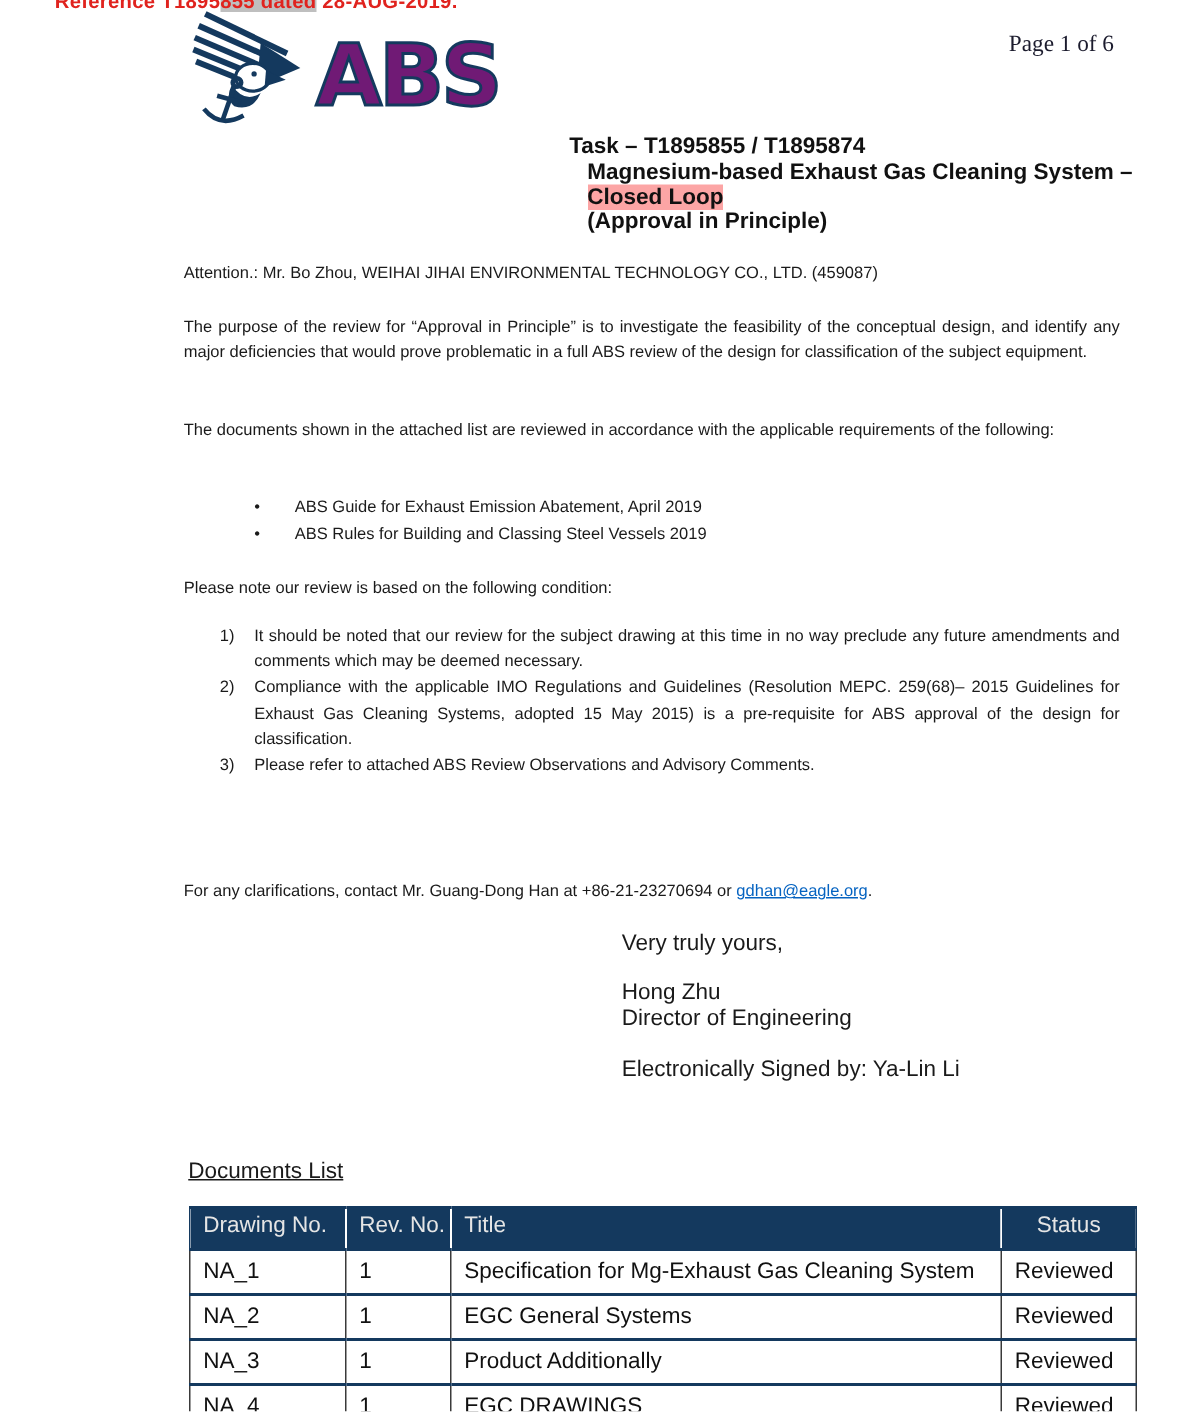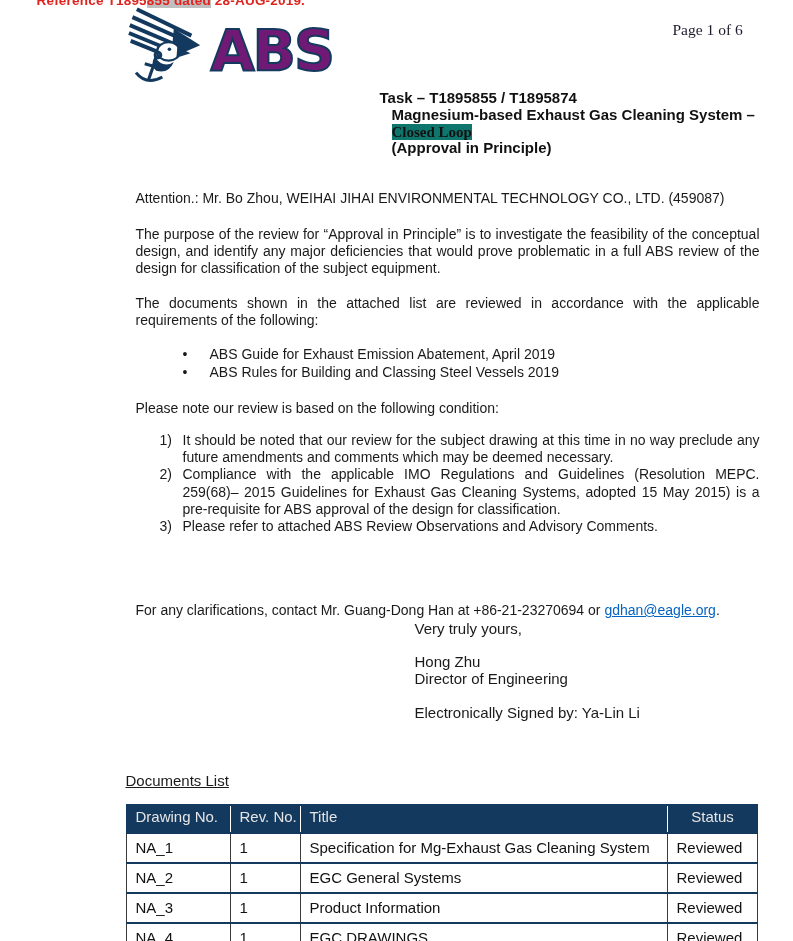--- a/index.html
+++ b/index.html
@@ -29,23 +29,23 @@
     position:absolute; left:640px; top:21px;
     font-family:"Liberation Serif","DejaVu Serif",serif;
     font-size:15.5px; color:#1c1c2e;
   }
   
   .task-block {
     position:absolute; left:347px; top:90px;
     font-size:15px; font-weight:700; line-height:16.8px; color:#111;
   }
   .task-block .ind { padding-left:12px; }
-  .task-block .hl { background:#0f766e;font-family:Liberation Serif, serif; }
-  
-  .blk { position:absolute; left:103px; width:624px; font-size:14px; line-height:17.2px; color:#1a1a1a;margin-top:16px; }
+  .task-block .hl { background:#fca5a5; }
+  
+  .blk { position:absolute; left:90px; width:624px; font-size:11px; line-height:17.2px; color:#1a1a1a; }
   .just { text-align:justify; }
   
   .bullets .b-item { position:relative; padding-left:74px; line-height:17.6px; }
   .bullets .b-dot { position:absolute; left:47px; top:0; }
   
   .conds .c-item { position:relative; padding-left:47px; }
   .conds .c-num { position:absolute; left:24px; top:0; }
   
   .closing { position:absolute; left:382px; font-size:15px; line-height:17.2px; color:#1a1a1a; }
   
@@ -187,21 +187,21 @@
       </tr>
       <tr>
         <td>NA_2</td>
         <td>1</td>
         <td>EGC General Systems</td>
         <td>Reviewed</td>
       </tr>
       <tr>
         <td>NA_3</td>
         <td>1</td>
-        <td>Product Information</td>
+        <td>Product Additionally</td>
         <td>Reviewed</td>
       </tr>
       <tr>
         <td>NA_4</td>
         <td>1</td>
         <td>EGC DRAWINGS</td>
         <td>Reviewed</td>
       </tr>
     </tbody>
   </table>

